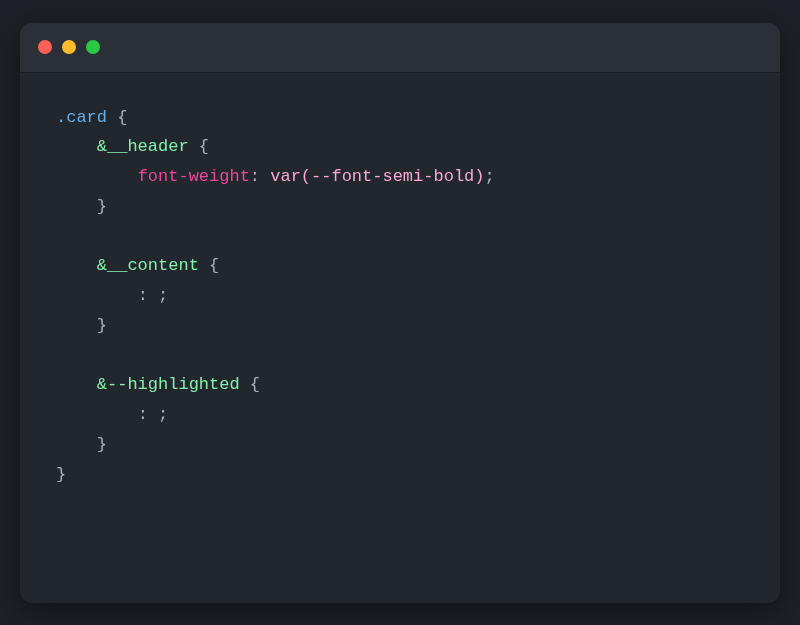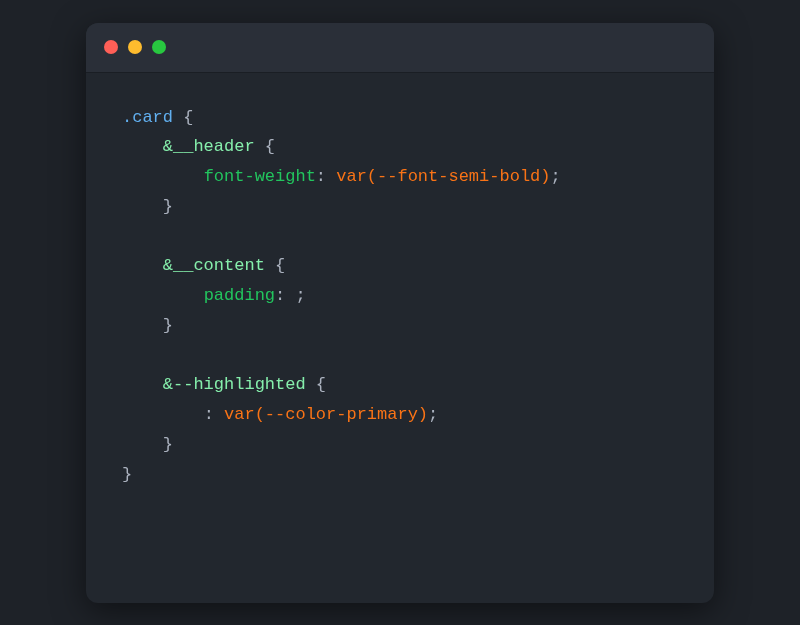--- a/index.html
+++ b/index.html
@@ -12,21 +12,21 @@
       width: 800px;
       height: 625px;
       background-color: #1e2228;
       display: flex;
       align-items: center;
       justify-content: center;
       font-family: 'Courier New', Courier, monospace;
     }
 
     .window {
-      width: 628px;
+      width: 760px;
       height: 580px;
       background-color: #22272e;
       border-radius: 12px;
       overflow: hidden;
       box-shadow: 0 8px 32px rgba(0,0,0,0.5);
     }
 
     .titlebar {
       background-color: #2a2f38;
       height: 50px;
@@ -53,23 +53,23 @@
       font-size: 17px;
     }
 
     .line {
       display: flex;
       white-space: pre;
     }
 
     .c-selector { color: #86efac; }   
     .c-bracket  { color: #abb2bf; }   
-    .c-prop-name { color: #22c55e; }  
+    .c-prop-name { color: #ec4899; }  
     .c-colon    { color: #abb2bf; }   
-    .c-var      { color: #f97316; }   
+    .c-var      { color: #f9a8d4; }   
     .c-semi     { color: #abb2bf; }
     .c-class    { color: #61afef; }   
 
     .blank-line {
       height: 1.75em;
     }
   </style>
 </head>
 <body>
 
@@ -98,35 +98,35 @@
       <span class="c-bracket">    }</span>
     </div>
 
     <div class="blank-line"></div>
 
     <div class="line">
       <span class="c-bracket">    </span><span class="c-selector">&amp;__content</span><span class="c-bracket"> {</span>
     </div>
 
     <div class="line">
-      <span>        </span><span class="c-prop-name">padding</span><span class="c-colon">: </span><span class="c-semi">;</span>
+      <span>        </span><span class="c-colon">: </span><span class="c-semi">;</span>
     </div>
 
     <div class="line">
       <span class="c-bracket">    }</span>
     </div>
 
     <div class="blank-line"></div>
 
     <div class="line">
       <span class="c-bracket">    </span><span class="c-selector">&amp;--highlighted</span><span class="c-bracket"> {</span>
     </div>
 
     <div class="line">
-      <span>        </span><span class="c-colon">: </span><span class="c-var">var(--color-primary)</span><span class="c-semi">;</span>
+      <span>        </span><span class="c-colon">: </span><span class="c-semi">;</span>
     </div>
 
     <div class="line">
       <span class="c-bracket">    }</span>
     </div>
 
     <div class="line">
       <span class="c-bracket">}</span>
     </div>
 

